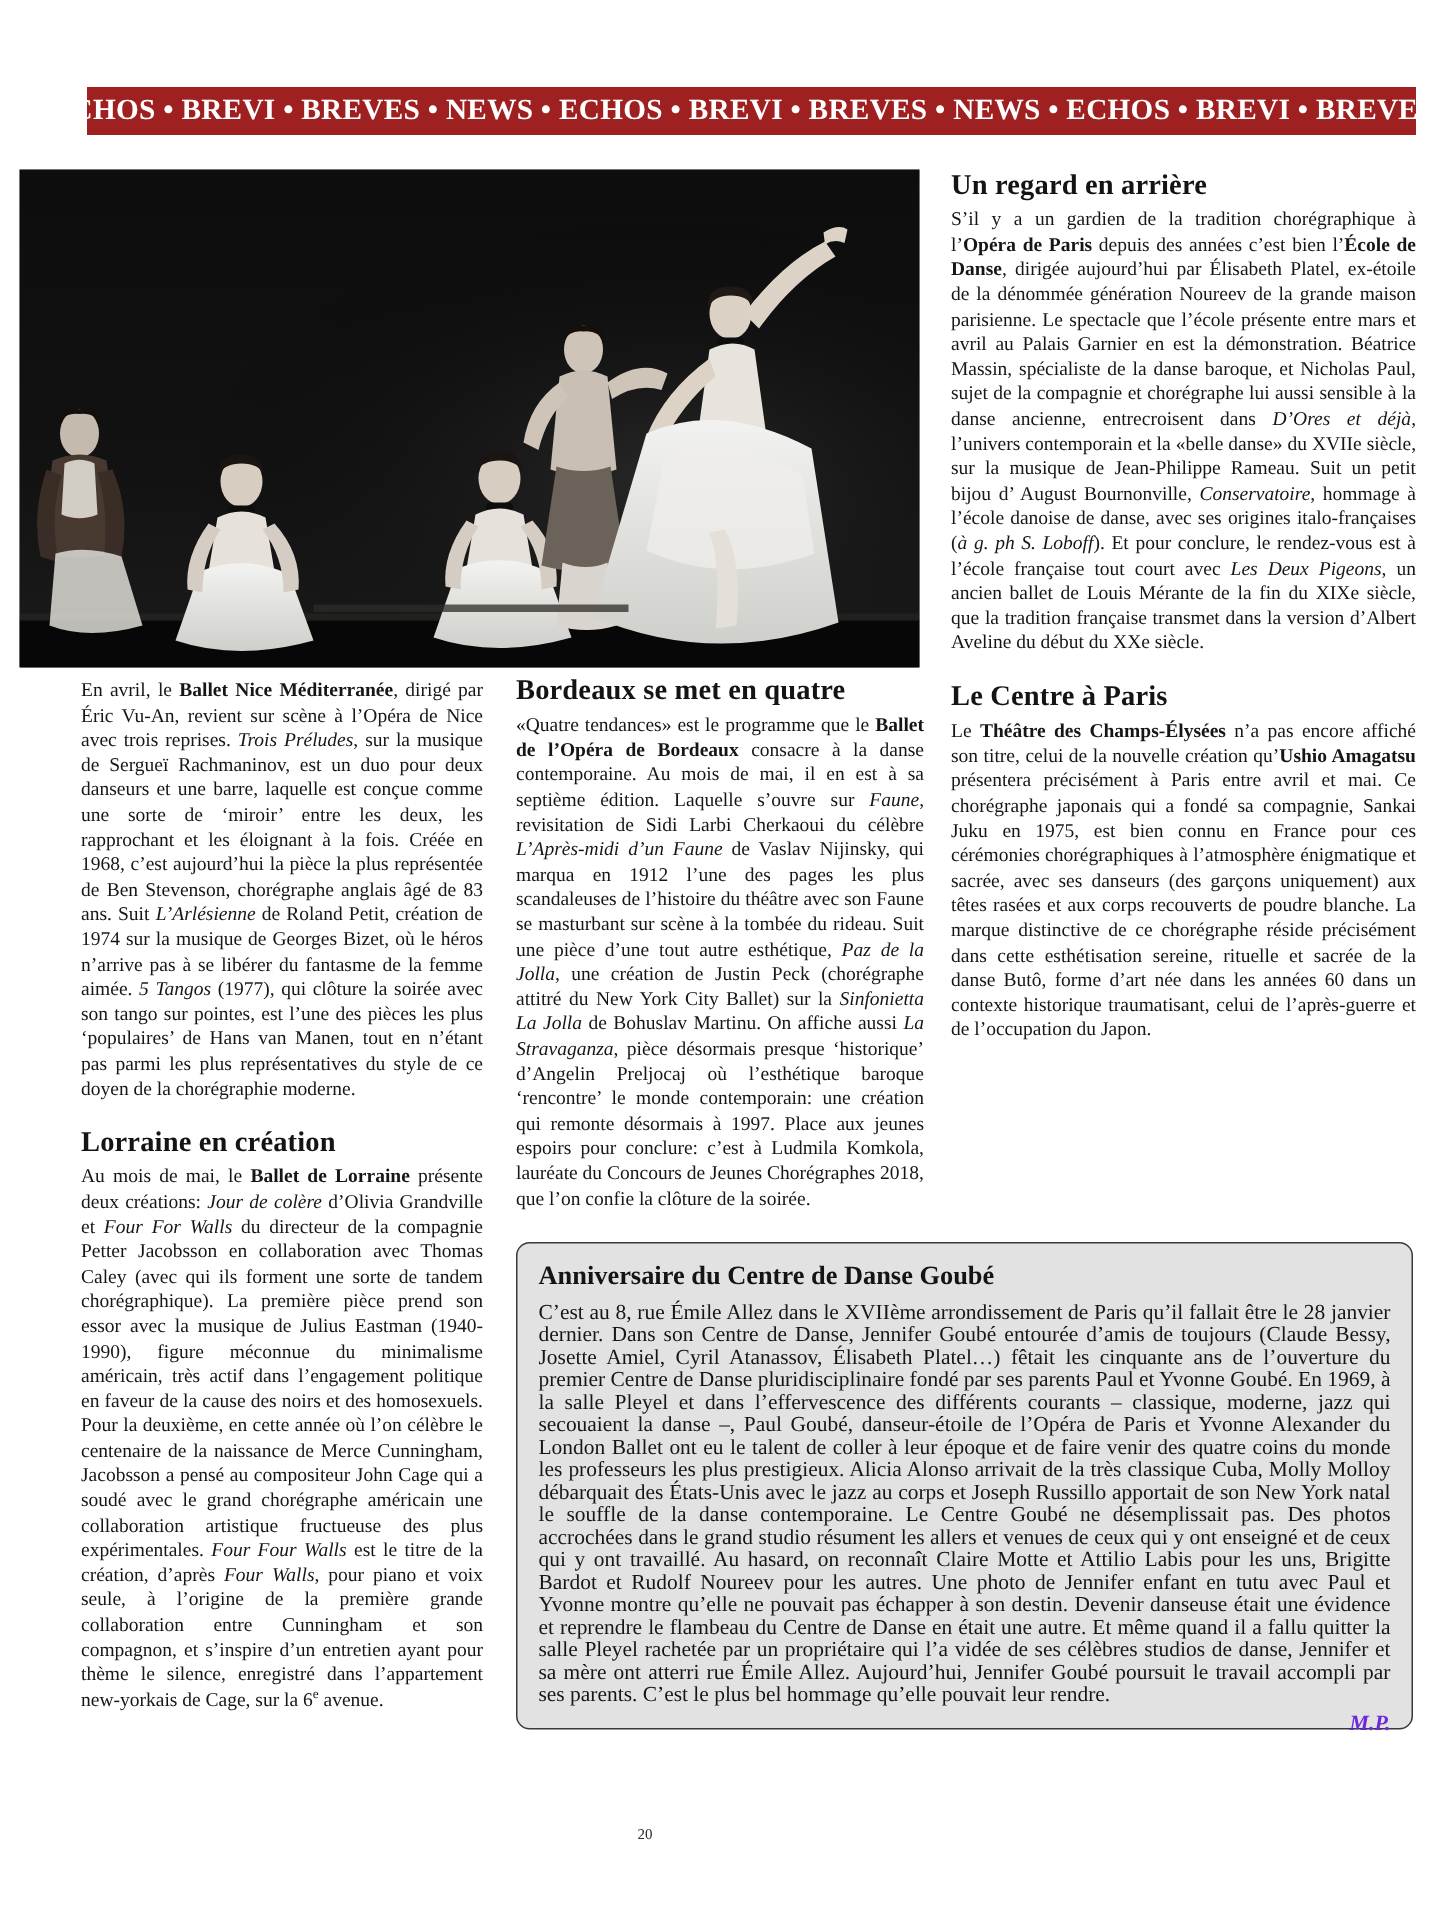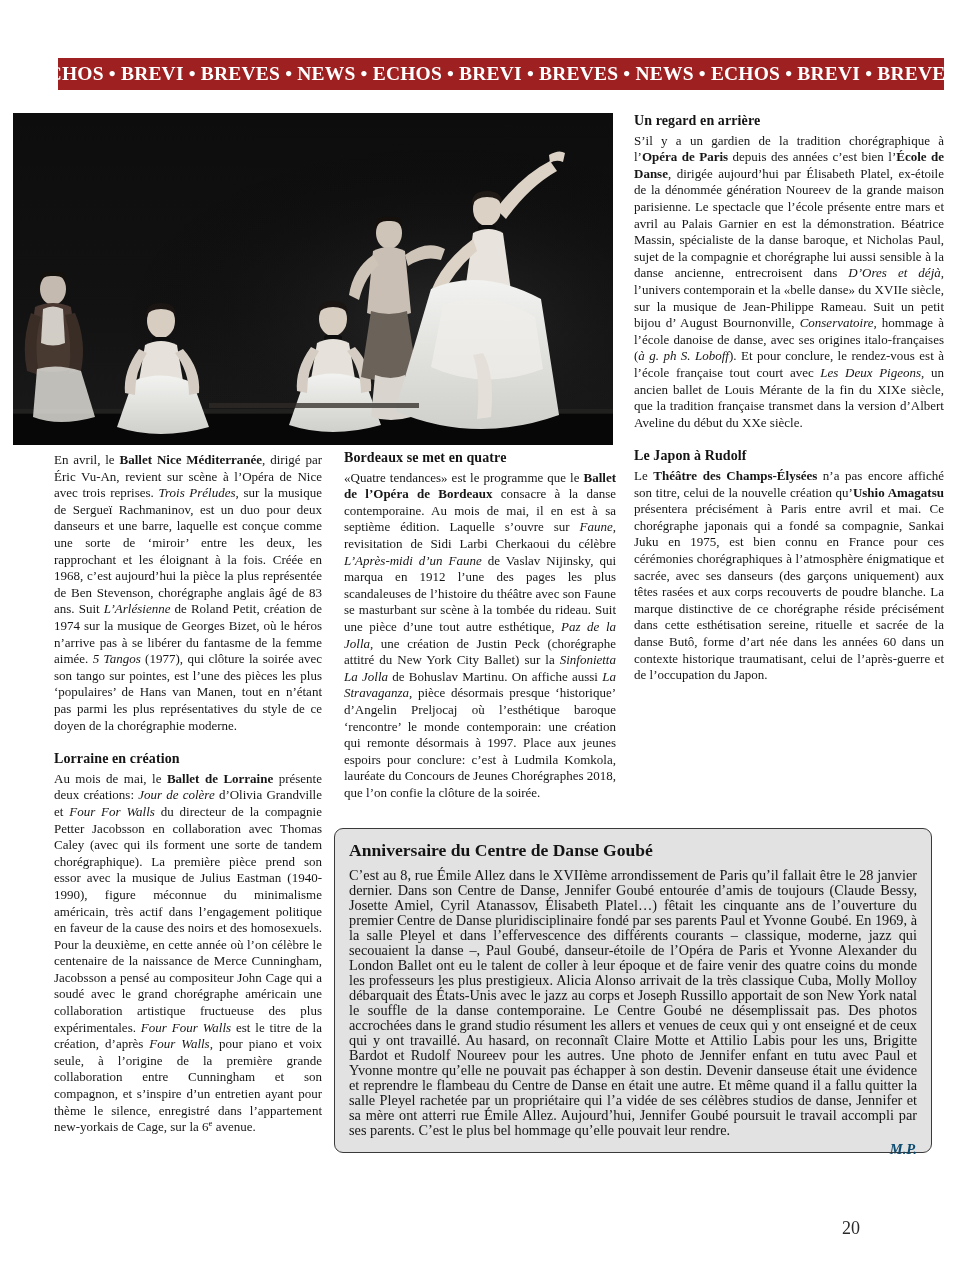--- a/index.html
+++ b/index.html
@@ -44,21 +44,21 @@
 
   
   .col { position: absolute; text-align: justify; }
   .col-left  { left: 54px;  top: 452px; width: 268px; }
   .col-mid   { left: 344px; top: 450px; width: 272px; }
   .col-right { left: 634px; top: 113px; width: 310px; }
 
   h2.sect {
     font-family: "Liberation Serif", "DejaVu Serif", serif;
     font-weight: bold;
-    font-size: 14px;
+    font-size: 19px;
     line-height: 1.12;
     margin: 0 0 4px 0;
     color: #141414;
     text-align: left;
     letter-spacing: 0.1px;
   }
   h2.sect.indent { padding-left: 10px; }
   h2.sect.spaced { margin-top: 17px; }
 
   p.body {
@@ -69,21 +69,21 @@
     hyphens: auto;
     -webkit-hyphens: auto;
     color: #161616;
   }
 
   b { font-weight: bold; }
   i { font-style: italic; }
 
   
   .feature {
-    position: absolute; left: 334px; top: 828px;
+    position: absolute; left: 344px; top: 828px;
     width: 598px; height: 325px;
     background: #e2e2e2;
     border: 1.3px solid #3a3a3a;
     border-radius: 9px;
     padding: 11px 14px 8px 14px;
   }
   .feature h2 {
     font-family: "Liberation Serif", "DejaVu Serif", serif;
     font-weight: bold;
     font-size: 17.6px;
@@ -99,28 +99,28 @@
     hyphens: auto;
     -webkit-hyphens: auto;
     color: #151515;
   }
   .signature {
     margin-top: 3px;
     text-align: right;
     font-weight: bold;
     font-style: italic;
     font-size: 14.6px;
-    color: #0c4a6e;
+    color: #6d28d9;
   }
 
   
   .page-number {
     position: absolute; left: 0; top: 1218px;
-    width: 860px; text-align: right;
-    font-size: 18px;
+    width: 860px; text-align: center;
+    font-size: 10px;
     color: #2a2a2a;
   }
 
   sup { font-size: 0.68em; vertical-align: super; line-height: 0; }
 </style>
 </head>
 <body>
 
 <div class="page">
 
@@ -220,21 +220,21 @@
 
   <div class="col col-mid">
     <h2 class="sect">Bordeaux se met en quatre</h2>
     <p class="body">«Quatre tendances» est le programme que le <b>Ballet de l’Opéra de Bordeaux</b> consacre à la danse contemporaine. Au mois de mai, il en est à sa septième édition. Laquelle s’ouvre sur <i>Faune</i>, revisitation de Sidi Larbi Cherkaoui du célèbre <i>L’Après-midi d’un Faune</i> de Vaslav Nijinsky, qui marqua en 1912 l’une des pages les plus scandaleuses de l’histoire du théâtre avec son Faune se masturbant sur scène à la tombée du rideau. Suit une pièce d’une tout autre esthétique, <i>Paz de la Jolla</i>, une création de Justin Peck (chorégraphe attitré du New York City Ballet) sur la <i>Sinfonietta La Jolla</i> de Bohuslav Martinu. On affiche aussi <i>La Stravaganza</i>, pièce désormais presque ‘historique’ d’Angelin Preljocaj où l’esthétique baroque ‘rencontre’ le monde contemporain: une création qui remonte désormais à 1997. Place aux jeunes espoirs pour conclure: c’est à Ludmila Komkola, lauréate du Concours de Jeunes Chorégraphes 2018, que l’on confie la clôture de la soirée.</p>
   </div>
 
   <div class="col col-right">
     <h2 class="sect">Un regard en arrière</h2>
     <p class="body">S’il y a un gardien de la tradition chorégraphique à l’<b>Opéra de Paris</b> depuis des années c’est bien l’<b>École de Danse</b>, dirigée aujourd’hui par Élisabeth Platel, ex-étoile de la dénommée génération Noureev de la grande maison parisienne. Le spectacle que l’école présente entre mars et avril au Palais Garnier en est la démonstration. Béatrice Massin, spécialiste de la danse baroque, et Nicholas Paul, sujet de la compagnie et chorégraphe lui aussi sensible à la danse ancienne, entrecroisent dans <i>D’Ores et déjà</i>, l’univers contemporain et la «belle danse» du XVIIe siècle, sur la musique de Jean-Philippe Rameau. Suit un petit bijou d’ August Bournonville, <i>Conservatoire</i>, hommage à l’école danoise de danse, avec ses origines italo-françaises (<i>à g. ph S. Loboff</i>). Et pour conclure, le rendez-vous est à l’école française tout court avec <i>Les Deux Pigeons</i>, un ancien ballet de Louis Mérante de la fin du XIXe siècle, que la tradition française transmet dans la version d’Albert Aveline du début du XXe siècle.</p>
 
-    <h2 class="sect spaced">Le Japon à Rudolf</h2>
+    <h2 class="sect spaced">Le Centre à Paris</h2>
     <p class="body">Le <b>Théâtre des Champs-Élysées</b> n’a pas encore affiché son titre, celui de la nouvelle création qu’<b>Ushio Amagatsu</b> présentera précisément à Paris entre avril et mai. Ce chorégraphe japonais qui a fondé sa compagnie, Sankai Juku en 1975, est bien connu en France pour ces cérémonies chorégraphiques à l’atmosphère énigmatique et sacrée, avec ses danseurs (des garçons uniquement) aux têtes rasées et aux corps recouverts de poudre blanche. La marque distinctive de ce chorégraphe réside précisément dans cette esthétisation sereine, rituelle et sacrée de la danse Butô, forme d’art née dans les années 60 dans un contexte historique traumatisant, celui de l’après-guerre et de l’occupation du Japon.</p>
   </div>
 
   <div class="feature">
     <h2>Anniversaire du Centre de Danse Goubé</h2>
     <p>C’est au 8, rue Émile Allez dans le XVIIème arrondissement de Paris qu’il fallait être le 28 janvier dernier. Dans son Centre de Danse, Jennifer Goubé entourée d’amis de toujours (Claude Bessy, Josette Amiel, Cyril Atanassov, Élisabeth Platel…) fêtait les cinquante ans de l’ouverture du premier Centre de Danse pluridisciplinaire fondé par ses parents Paul et Yvonne Goubé. En 1969, à la salle Pleyel et dans l’effervescence des différents courants – classique, moderne, jazz qui secouaient la danse –, Paul Goubé, danseur-étoile de l’Opéra de Paris et Yvonne Alexander du London Ballet ont eu le talent de coller à leur époque et de faire venir des quatre coins du monde les professeurs les plus prestigieux. Alicia Alonso arrivait de la très classique Cuba, Molly Molloy débarquait des États-Unis avec le jazz au corps et Joseph Russillo apportait de son New York natal le souffle de la danse contemporaine. Le Centre Goubé ne désemplissait pas. Des photos accrochées dans le grand studio résument les allers et venues de ceux qui y ont enseigné et de ceux qui y ont travaillé. Au hasard, on reconnaît Claire Motte et Attilio Labis pour les uns, Brigitte Bardot et Rudolf Noureev pour les autres. Une photo de Jennifer enfant en tutu avec Paul et Yvonne montre qu’elle ne pouvait pas échapper à son destin. Devenir danseuse était une évidence et reprendre le flambeau du Centre de Danse en était une autre. Et même quand il a fallu quitter la salle Pleyel rachetée par un propriétaire qui l’a vidée de ses célèbres studios de danse, Jennifer et sa mère ont atterri rue Émile Allez. Aujourd’hui, Jennifer Goubé poursuit le travail accompli par ses parents. C’est le plus bel hommage qu’elle pouvait leur rendre.</p>
     <div class="signature">M.P.</div>
   </div>
 
   <div class="page-number">20</div>

